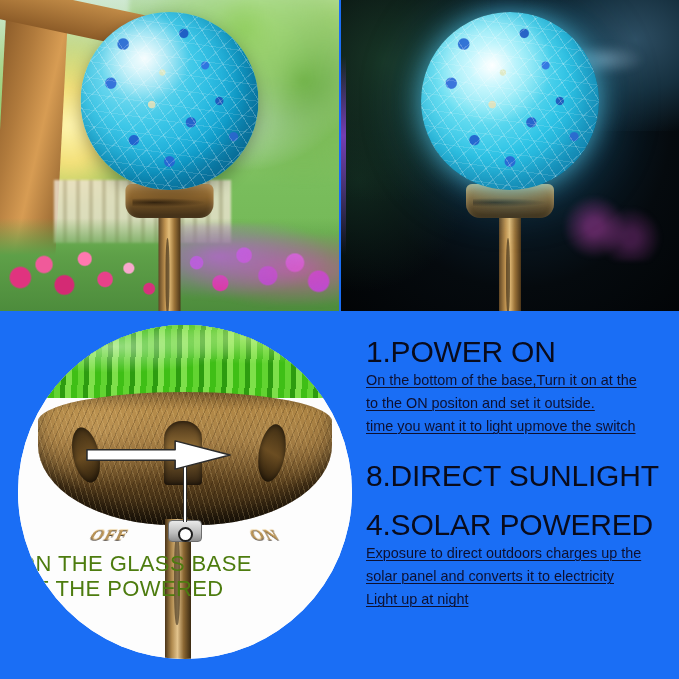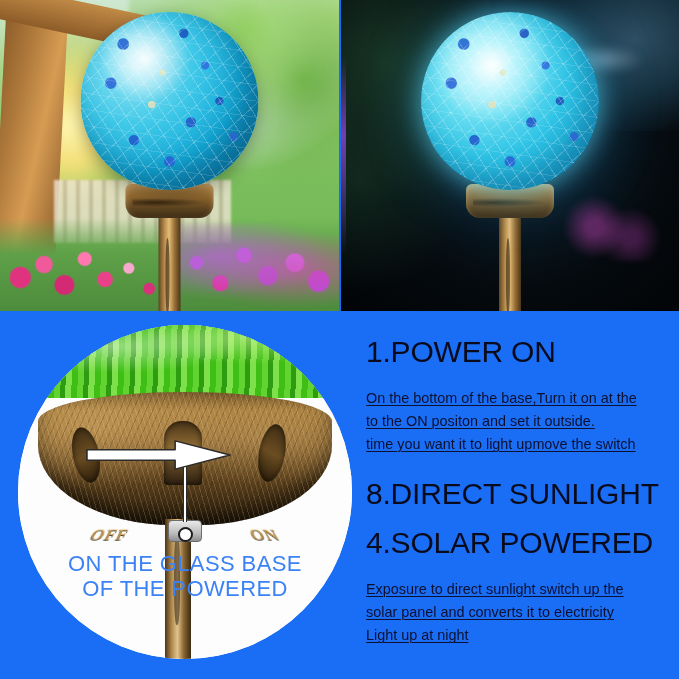--- a/index.html
+++ b/index.html
@@ -306,42 +306,42 @@
     border-right: 1px solid #2b2b2b;
   }
   .c-arrow {
     position: absolute; left: 20%; top: 34.5%;
     width: 44%; height: 9%;
   }
   .c-arrow svg { width: 100%; height: 100%; display: block; overflow: visible; }
   .c-caption {
     position: absolute; left: 0; top: 68%;
     width: 100%;
-    text-align: center;
-    color: #3b82f6;
+    text-align: left;
+    color: #4d7c0f;
     font-size: 22px;
     line-height: 1.12;
     letter-spacing: .4px;
   }
   .c-caption div { white-space: nowrap; }
 
   
   .steps {
     position: absolute; left: 366px; top: 24px;
     width: 306px;
   }
   .step { margin-bottom: 2px; }
   .step-title {
     color: #090b1c;
     font-size: 30px;
     line-height: 1.12;
     white-space: nowrap;
     letter-spacing: -.2px;
   }
-  .step-body { margin-top: 18px; }
+  .step-body { margin-top: 0; }
   .step-line {
     color: #0d1030;
     font-size: 14.4px;
     line-height: 1.62;
     white-space: nowrap;
     text-decoration: underline;
     text-decoration-thickness: 1px;
     text-underline-offset: 2px;
   }
   .gap-1 { height: 18px; }
@@ -436,21 +436,21 @@
 
       <div class="step">
         <div class="step-title">8.DIRECT SUNLIGHT</div>
       </div>
 
       <div class="gap-2"></div>
 
       <div class="step">
         <div class="step-title">4.SOLAR POWERED</div>
         <div class="step-body">
-          <div class="step-line">Exposure to direct sunlight switch up the</div>
+          <div class="step-line">Exposure to direct outdoors charges up the</div>
           <div class="step-line">solar panel and converts it to electricity</div>
           <div class="step-line">Light up at night</div>
         </div>
       </div>
 
     </div>
   </div>
 </div>
 
 </body></html>

